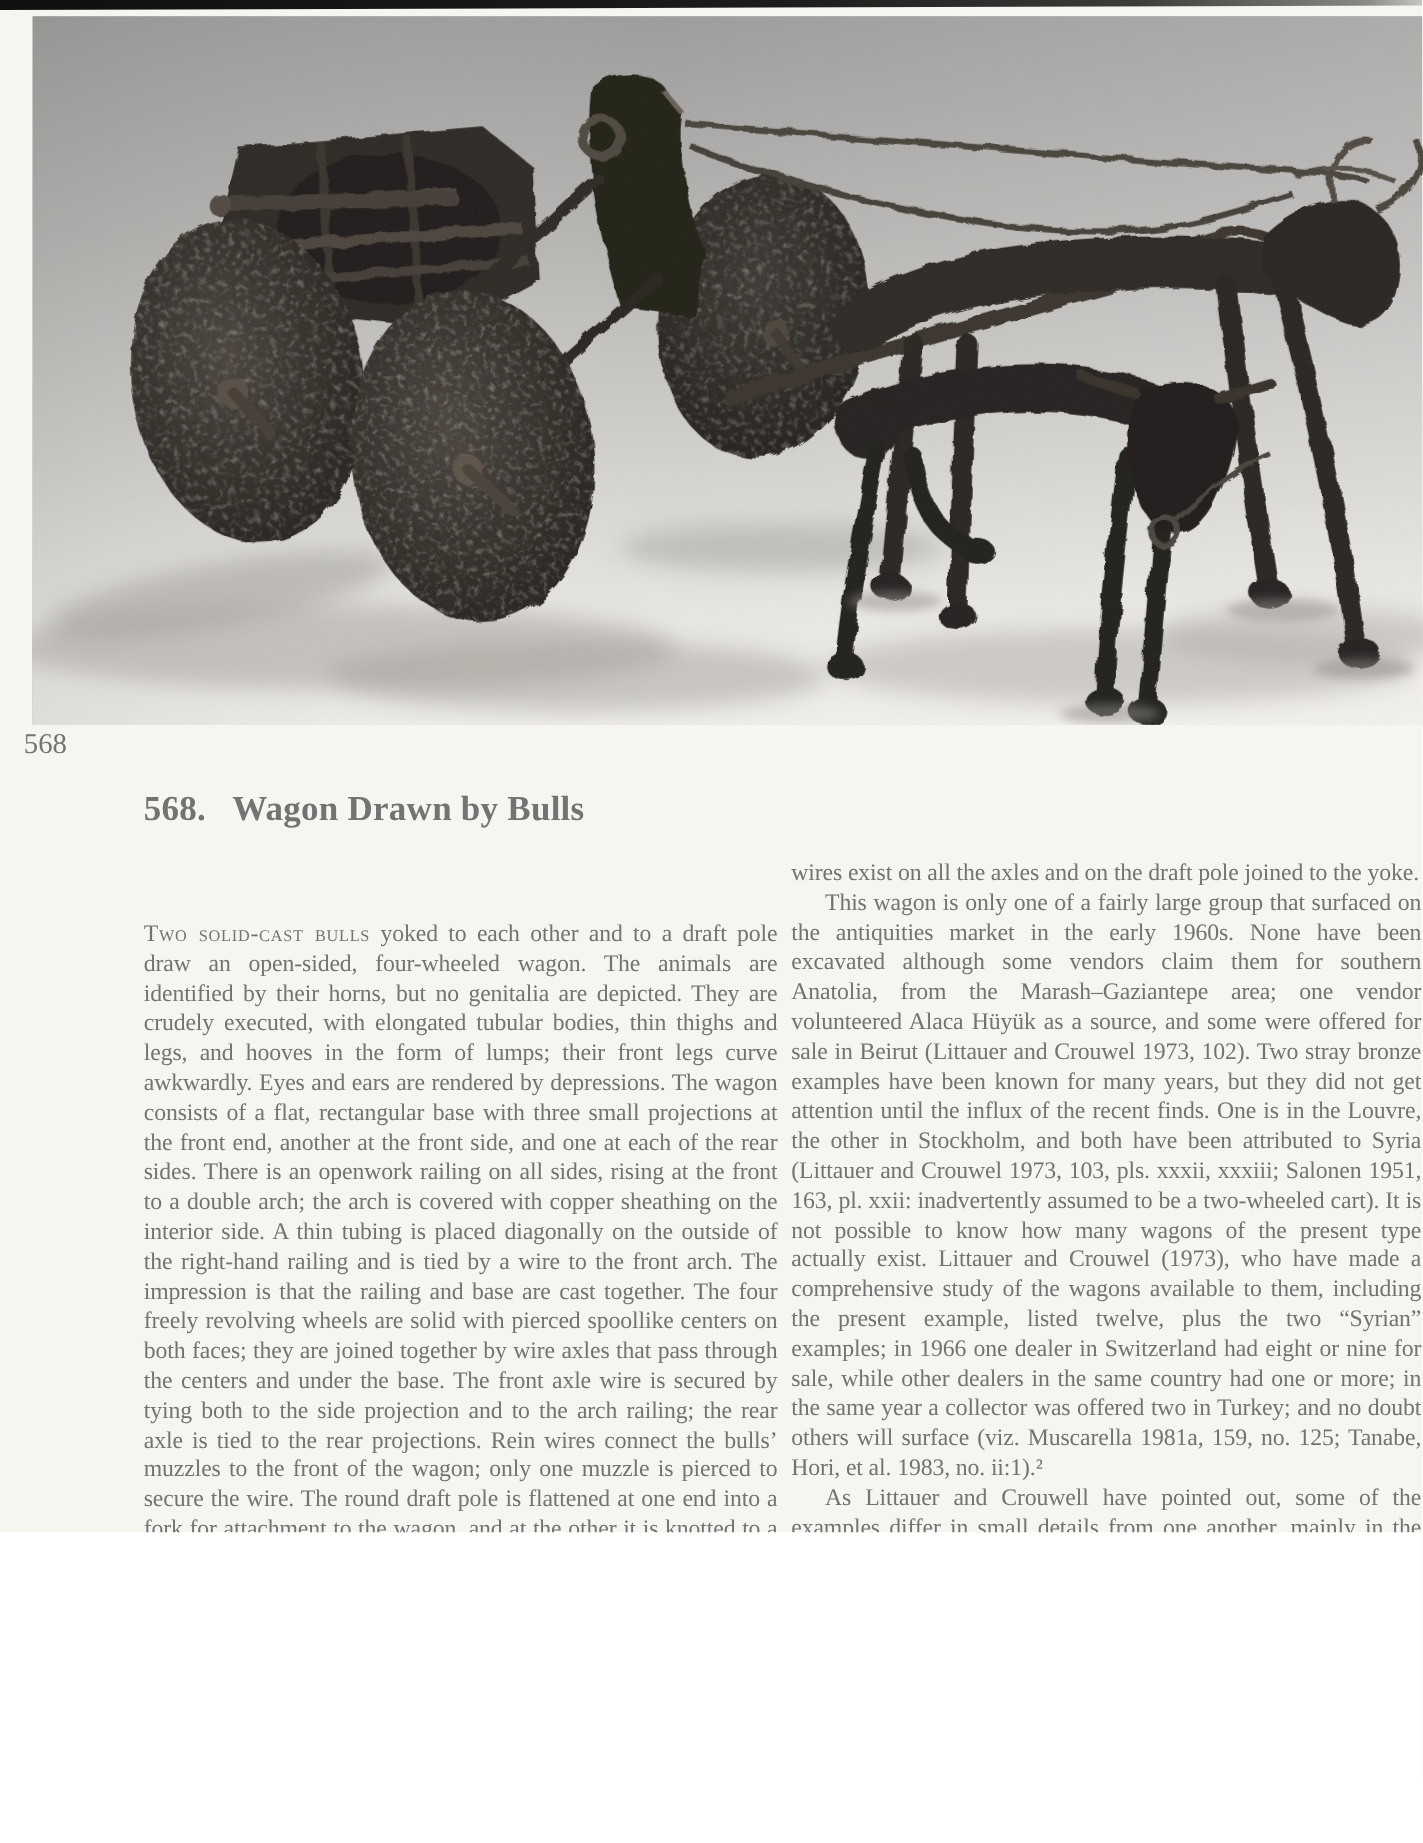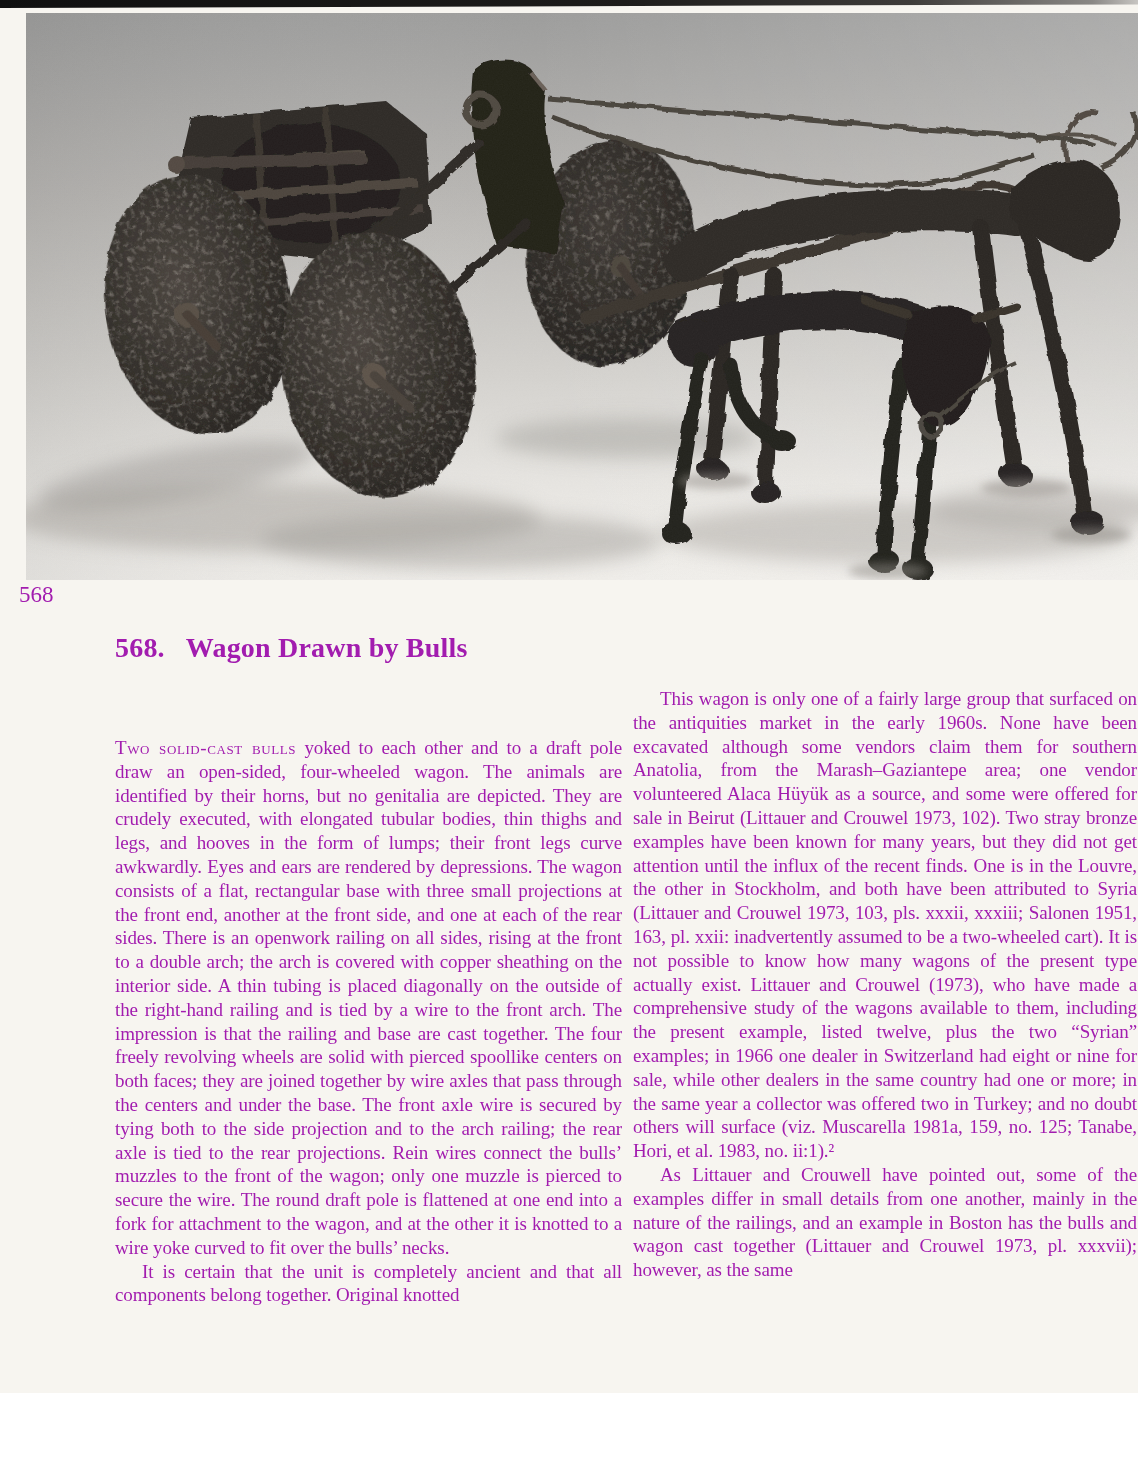--- a/index.html
+++ b/index.html
@@ -1,17 +1,17 @@
 <!DOCTYPE html>
 <html><head>
 <meta charset="utf-8">
 <style>
   html,body{margin:0;padding:0;background:#ffffff;}
-  .page{position:relative;width:1138px;height:1393px;background:#f7f5f0;overflow:hidden;
-        font-family:"Liberation Serif", serif;color:#a21caf;}
+  .page{position:relative;width:1138px;height:1226px;background:#f7f5f0;overflow:hidden;
+        font-family:"Liberation Serif", serif;color:#737373;}
   .top-strip{position:absolute;left:0;top:0;width:1138px;height:8px;
         background:linear-gradient(90deg,#101010 0%,#1d1c1b 55%,#3e3c3a 80%,#8a8885 96%,#c7c5c2 100%);
         clip-path:polygon(0 0,100% 0,100% 55%,0 100%);}
   .photo{position:absolute;left:26px;top:13px;width:1112px;height:567px;background:#b5b3b0;}
   .photo svg{display:block;width:100%;height:100%;}
   .fig-label{position:absolute;left:19px;top:582px;font-size:23px;}
   .entry-head{position:absolute;left:115px;top:632px;font-size:28px;font-weight:bold;letter-spacing:.2px;text-align:right;}
   .entry-number{margin-right:21px;}
   .credits{position:absolute;left:156px;top:676px;font-size:20px;line-height:25.5px;}
   .col{position:absolute;text-align:justify;font-size:19px;line-height:23.8px;letter-spacing:-0.1px;}
@@ -192,17 +192,18 @@
     <span class="entry-number">568.</span><span>Wagon Drawn by Bulls</span>
   </h2>
 
 
   <div class="col col-left">
     <p><span class="smallcaps">Two solid-cast bulls</span><span> yoked to each other and to a draft pole draw an open-sided, four-wheeled wagon. The animals are identified by their horns, but no genitalia are depicted. They are crudely executed, with elongated tubular bodies, thin thighs and legs, and hooves in the form of lumps; their front legs curve awkwardly. Eyes and ears are rendered by depressions. The wagon consists of a flat, rectangular base with three small projections at the front end, another at the front side, and one at each of the rear sides. There is an openwork railing on all sides, rising at the front to a double arch; the arch is covered with copper sheathing on the interior side. A thin tubing is placed diagonally on the outside of the right-hand railing and is tied by a wire to the front arch. The impression is that the railing and base are cast together. The four freely revolving wheels are solid with pierced spoollike centers on both faces; they are joined together by wire axles that pass through the centers and under the base. The front axle wire is secured by tying both to the side projection and to the arch railing; the rear axle is tied to the rear projections. Rein wires connect the bulls’ muzzles to the front of the wagon; only one muzzle is pierced to secure the wire. The round draft pole is flattened at one end into a fork for attachment to the wagon, and at the other it is knotted to a wire yoke curved to fit over the bulls’ necks.</span></p>
     <p class="indent">It is certain that the unit is completely ancient and that all components belong together. Original knotted</p>
   </div>
 
   <div class="col col-right">
+    <p>wires exist on all the axles and on the draft pole joined to the yoke.</p>
     <p class="indent">This wagon is only one of a fairly large group that surfaced on the antiquities market in the early 1960s. None have been excavated although some vendors claim them for southern Anatolia, from the Marash–Gaziantepe area; one vendor volunteered Alaca Hüyük as a source, and some were offered for sale in Beirut (Littauer and Crouwel 1973, 102). Two stray bronze examples have been known for many years, but they did not get attention until the influx of the recent finds. One is in the Louvre, the other in Stockholm, and both have been attributed to Syria (Littauer and Crouwel 1973, 103, pls. xxxii, xxxiii; Salonen 1951, 163, pl. xxii: inadvertently assumed to be a two-wheeled cart). It is not possible to know how many wagons of the present type actually exist. Littauer and Crouwel (1973), who have made a comprehensive study of the wagons available to them, including the present example, listed twelve, plus the two “Syrian” examples; in 1966 one dealer in Switzerland had eight or nine for sale, while other dealers in the same country had one or more; in the same year a collector was offered two in Turkey; and no doubt others will surface (viz. Muscarella 1981a, 159, no. 125; Tanabe, Hori, et al. 1983, no. ii:1).²</p>
     <p class="indent">As Littauer and Crouwell have pointed out, some of the examples differ in small details from one another, mainly in the nature of the railings, and an example in Boston has the bulls and wagon cast together (Littauer and Crouwel 1973, pl. xxxvii); however, as the same</p>
   </div>
 
 </div>
 
 </body></html>

